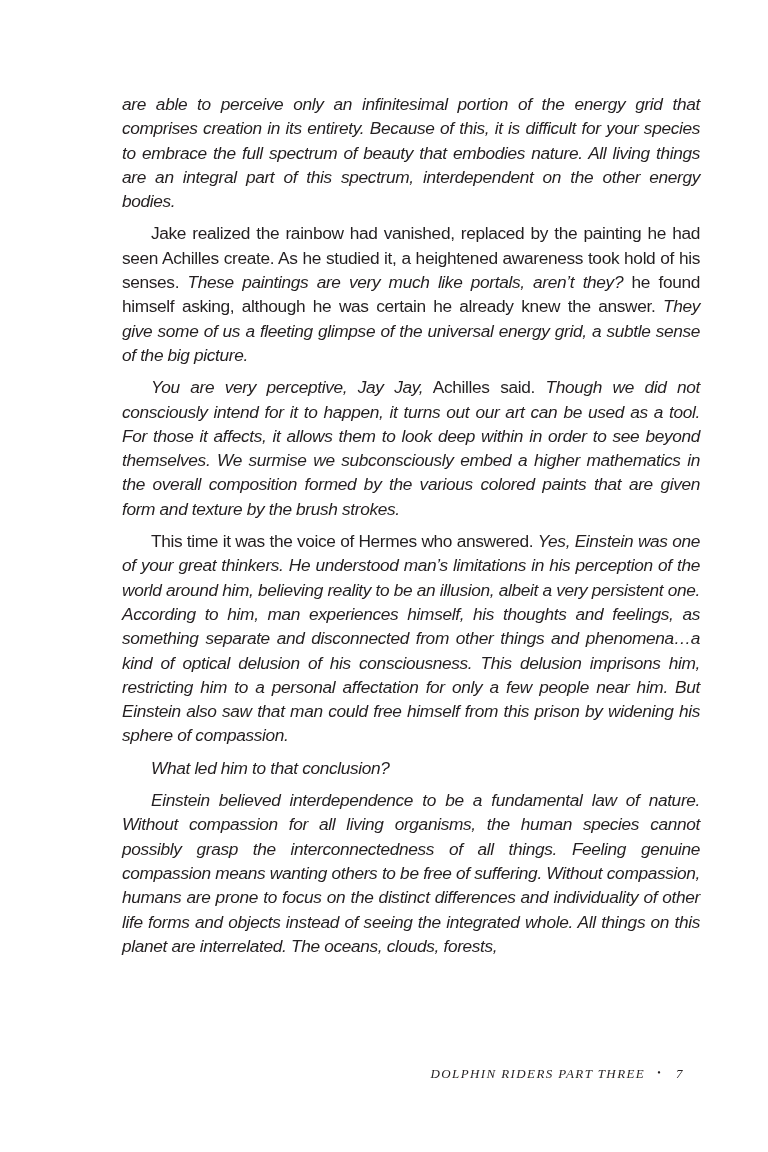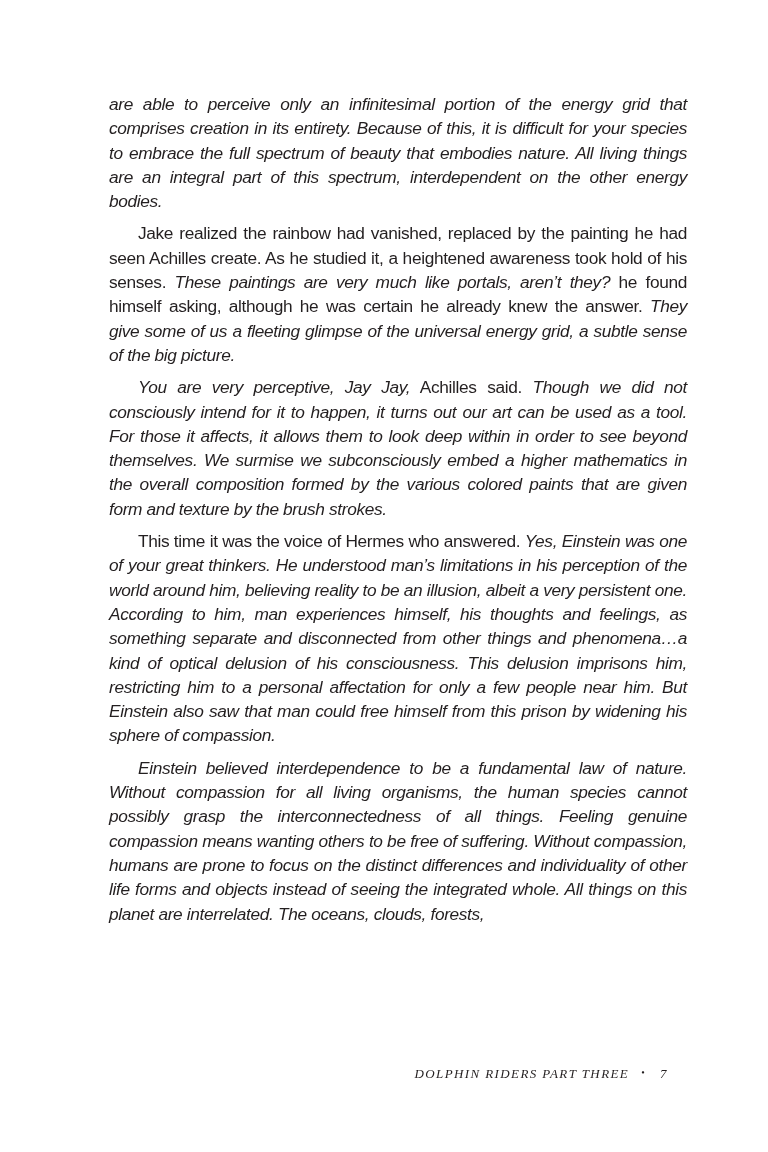--- a/index.html
+++ b/index.html
@@ -1,42 +1,43 @@
 <!DOCTYPE html>
 <html><head>
 <meta charset="utf-8">
 <style>
   html, body { margin: 0; padding: 0; background: #ffffff; }
   body { width: 768px; height: 1152px; position: relative; overflow: hidden; }
   .page {
-    position: absolute; left: 109px; top: 92px; width: 578px;
+    position: absolute; left: 122px; top: 92px; width: 578px;
     font-family: "Liberation Sans", "DejaVu Sans", sans-serif;
     font-size: 17.3px; line-height: 24.3px; color: #231f20;
     letter-spacing: -0.35px;
   }
   .para { margin: 0 0 8px 0; text-align: justify; text-align-last: left; }
   .para.indent { text-indent: 29px; }
   .para.first { text-indent: 0; }
   .it { font-style: italic; }
   .footer {
-    position: absolute; top: 1066px; right: 100px;
+    position: absolute; top: 1066px; right: 84px;
     font-family: "Liberation Serif", "DejaVu Serif", serif;
     font-style: italic; font-size: 13px; color: #231f20;
     letter-spacing: 1.4px; white-space: nowrap;
   }
   .footer .dot { margin: 0 14px 0 12px; font-style: normal; font-size: 10px; vertical-align: 2px; }
 </style>
 </head>
 <body>
 
 <div class="page">
   <p class="para first">
     <span class="it">are able to perceive only an infinitesimal portion of the energy grid that comprises creation in its entirety. Because of this, it is difficult for your species to embrace the full spectrum of beauty that embodies nature. All living things are an integral part of this spectrum, interdependent on the other energy bodies.</span>
   </p>
   <p class="para indent"><span>Jake realized the rainbow had vanished, replaced by the painting he had seen Achilles create. As he studied it, a heightened awareness took hold of his senses. </span><span class="it">These paintings are very much like portals, aren’t they?</span><span> he found himself asking, although he was certain he already knew the answer. </span><span class="it">They give some of us a fleeting glimpse of the universal energy grid, a subtle sense of the big picture.</span></p>
   <p class="para indent"><span class="it">You are very perceptive, Jay Jay,</span><span> Achilles said. </span><span class="it">Though we did not consciously intend for it to happen, it turns out our art can be used as a tool. For those it affects, it allows them to look deep within in order to see beyond themselves. We surmise we subconsciously embed a higher mathematics in the overall composition formed by the various colored paints that are given form and texture by the brush strokes.</span></p>
   <p class="para indent"><span>This time it was the voice of Hermes who answered. </span><span class="it">Yes, Einstein was one of your great thinkers. He understood man’s limitations in his perception of the world around him, believing reality to be an illusion, albeit a very persistent one. According to him, man experiences himself, his thoughts and feelings, as something separate and disconnected from other things and phenomena…a kind of optical delusion of his consciousness. This delusion imprisons him, restricting him to a personal affectation for only a few people near him. But Einstein also saw that man could free himself from this prison by widening his sphere of compassion.</span></p>
+  <p class="para indent"><span class="it">What led him to that conclusion?</span></p>
   <p class="para indent"><span class="it">Einstein believed interdependence to be a fundamental law of nature. Without compassion for all living organisms, the human species cannot possibly grasp the interconnectedness of all things. Feeling genuine compassion means wanting others to be free of suffering. Without compassion, humans are prone to focus on the distinct differences and individuality of other life forms and objects instead of seeing the integrated whole. All things on this planet are interrelated. The oceans, clouds, forests,</span></p>
 </div>
 
 <div class="footer">
   <span>DOLPHIN RIDERS PART THREE</span><span class="dot">•</span><span>7</span>
 </div>
 
 </body></html>

